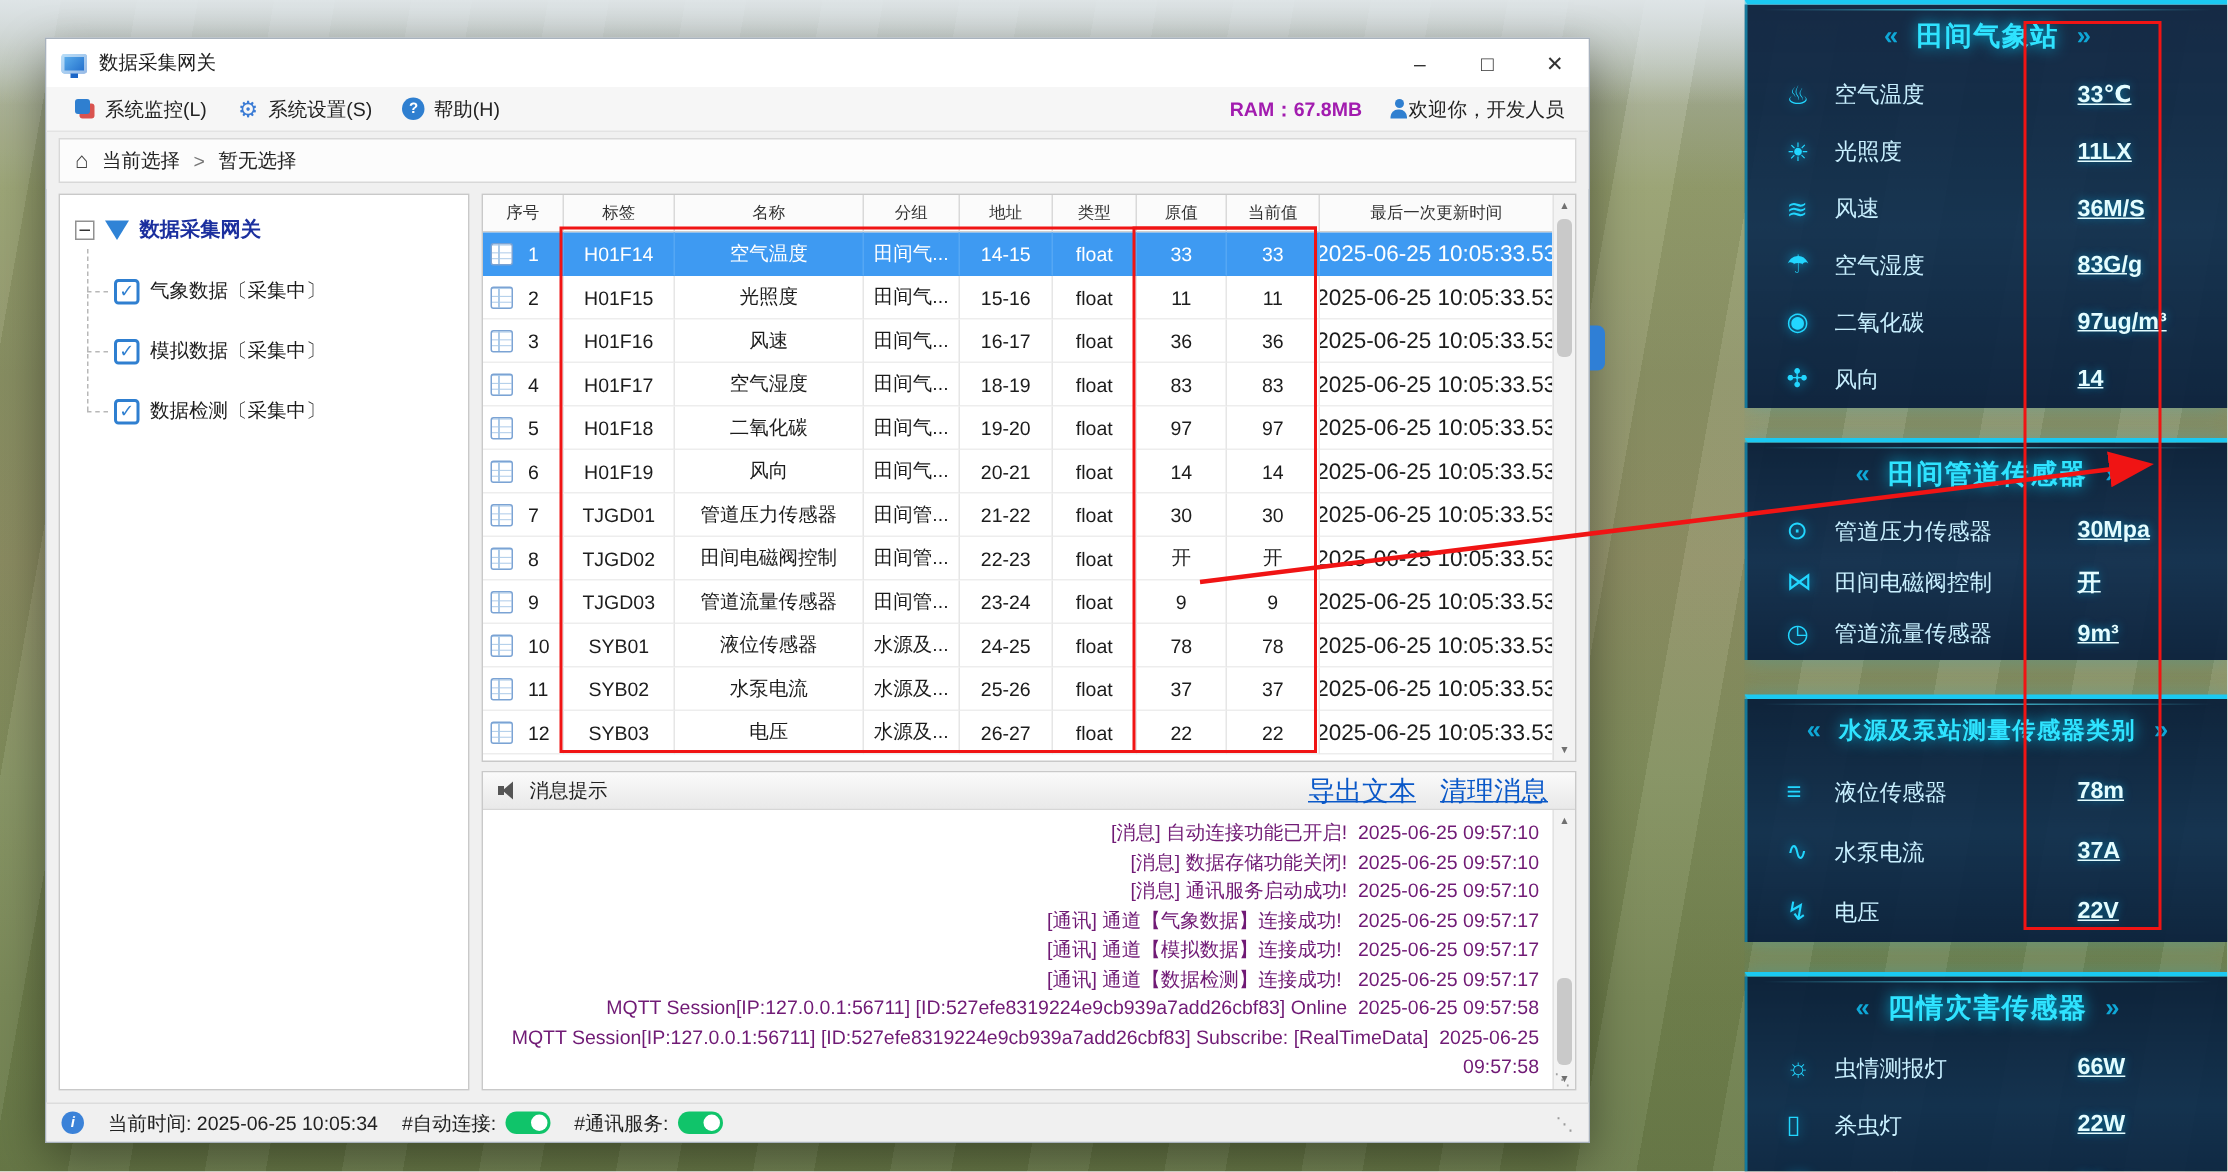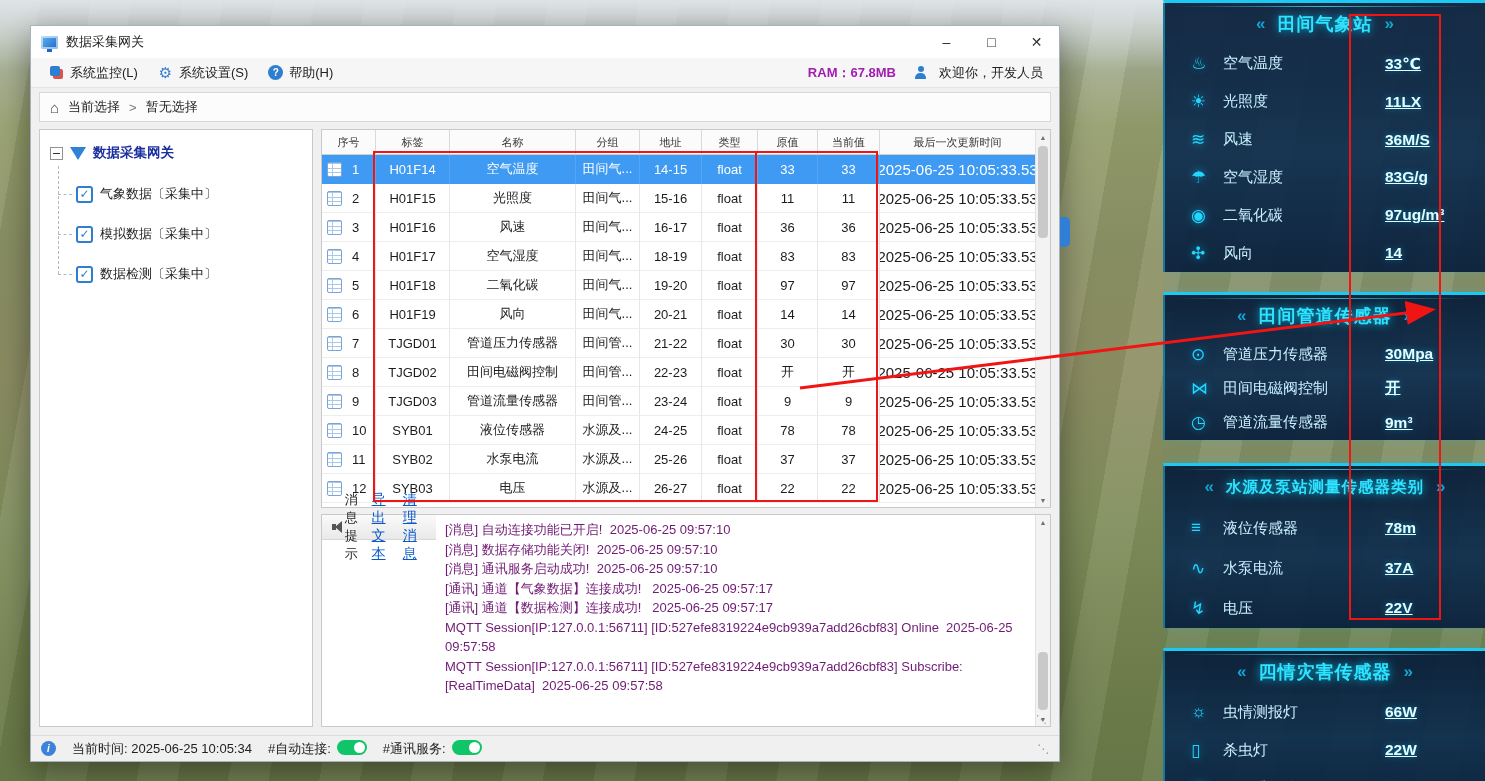--- a/index.html
+++ b/index.html
@@ -52,21 +52,21 @@
   .menu-items { display:flex; height:100%; }
   .menu-item { display:flex; align-items:center; gap:6px; padding:0 10px; cursor:pointer; }
   .mi { width:15px; height:15px; display:inline-flex; align-items:center; justify-content:center; }
   .mi.monitor-icon { width:10px; height:10px; margin:0 4px 4px 1px; background:#2f7fd0; border-radius:2px;
     box-shadow:3px 3px 0 0 #d9534f; }
   .mi.gear-icon::before { content:"⚙"; color:#3a7bd5; font-size:15px; }
   .mi.help-icon { background:#2f7fd0; border-radius:50%; color:#fff; font-size:10px; font-weight:700; }
   .mi.help-icon::before { content:"?"; }
   .menu-right { margin-left:auto; display:flex; align-items:center; gap:18px; padding-right:8px; }
   .ram b { color:#a21caf; font-weight:700; }
-  .user { display:flex; align-items:center; gap:12px; }
+  .user { display:flex; align-items:center; gap:0; }
   .person-icon { width:13px; height:13px; position:relative; display:inline-block; }
   .person-icon::before { content:""; position:absolute; left:3.5px; top:0; width:6px; height:6px; border-radius:50%; background:#2f7fd0; }
   .person-icon::after { content:""; position:absolute; left:1px; bottom:0; width:11px; height:6px; border-radius:5px 5px 0 0; background:#2f7fd0; }
 
   .crumbwrap { padding:4px 8px; background:#f0f0f0; }
   .crumb { height:30px; background:#fcfcfc; border:1px solid #d8d8d8; display:flex; align-items:center; gap:9px; padding:0 10px; }
   .home { font-size:15px; color:#444; cursor:pointer; }
   .sep { color:#777; }
 
   .main { flex:1; display:flex; gap:8px; padding:3px 8px 8px; min-height:0; }
@@ -104,39 +104,39 @@
   .tr-sliver { height:29px; display:flex; align-items:center; padding-left:5px; }
 
   .vscroll { width:15px; flex:0 0 15px; background:#f3f3f3; border-left:1px solid #e2e2e2; position:relative; cursor:pointer; }
   .sar { height:14px; display:flex; align-items:center; justify-content:center; font-size:7px; color:#707070; }
   .sar.down { position:absolute; bottom:0; left:0; right:0; }
   .thumb { position:absolute; left:2px; right:2px; border-radius:4px; background:#c9c9c9; }
   .thumb.table { top:16px; height:92px; }
   .thumb.msg { bottom:16px; height:58px; }
 
   .msgpanel { height:213px; flex:0 0 213px; margin-top:6px; border:1px solid #c9c9c9; background:#fff;
-    display:flex; flex-direction:row; position:relative; }
+    display:flex; flex-direction:column; position:relative;text-align:right; }
   .msghead { height:25px; flex:0 0 25px; background:linear-gradient(#fafafa,#e9e9e9); border-bottom:1px solid #d6d6d6;
     display:flex; align-items:center; gap:8px; padding:0 10px; }
   .spk { width:13px; height:12px; position:relative; }
   .spk::before { content:""; position:absolute; left:0; top:3px; width:4px; height:6px; background:#555; }
   .spk::after { content:""; position:absolute; left:3px; top:0; border-top:6px solid transparent; border-bottom:6px solid transparent; border-right:7px solid #555; }
   .msgtitle { font-size:13px; color:#222; }
   .msglinks { margin-left:auto; display:flex; gap:16px; padding-right:8px; }
-  .msglinks a { color:#0a58c8; text-decoration:underline; font-size:14px; cursor:pointer; }
+  .msglinks a { color:#0a58c8; text-decoration:underline; font-size:18px; cursor:pointer; }
   .msgbodywrap { flex:1; display:flex; min-height:0; }
   .msgbody { flex:1; min-width:0; padding:5px 9px; font-size:13px; line-height:19.5px; color:#701a75; overflow:hidden; }
   .msg-line { white-space:pre-wrap; }
   .msg-grip { position:absolute; right:3px; bottom:0; color:#a0a0a0; font-size:11px; }
 
   .statusbar { height:26px; flex:0 0 26px; background:#f0f0f0; border-top:1px solid #dcdcdc;
     display:flex; align-items:center; gap:16px; padding:0 10px; font-size:13px; }
   .info-icon { width:15px; height:15px; border-radius:50%; background:#3b82d8; color:#fff; font-size:10px;
     font-weight:700; font-style:italic; display:flex; align-items:center; justify-content:center; }
-  .sb-item { display:flex; align-items:flex-start; gap:6px; }
+  .sb-item { display:flex; align-items:center; gap:6px; }
   .toggle { width:30px; height:15px; border-radius:8px; background:#10c46a; position:relative; display:inline-block; cursor:pointer; }
   .toggle::after { content:""; position:absolute; right:2px; top:2px; width:11px; height:11px; border-radius:50%; background:#fff; }
   .grip { margin-left:auto; color:#9a9a9a; font-size:12px; }
 
   .side-handle { position:absolute; left:1060px; top:217px; width:10px; height:30px; background:#2f7fd6;
     border-radius:0 5px 5px 0; z-index:6; cursor:pointer; }
 
   
   .anno { position:absolute; border:2px solid #f01414; z-index:40; pointer-events:none; }
   #annoTable { left:373px; top:151px; width:505px; height:351px; }
@@ -525,20 +525,21 @@
             <a>导出文本</a>
             <a>清理消息</a>
           </span>
         </div>
         <div class="msgbodywrap">
           <div class="msgbody">
               <div class="msg-line">[消息] 自动连接功能已开启!  2025-06-25 09:57:10</div>
               <div class="msg-line">[消息] 数据存储功能关闭!  2025-06-25 09:57:10</div>
               <div class="msg-line">[消息] 通讯服务启动成功!  2025-06-25 09:57:10</div>
               <div class="msg-line">[通讯] 通道【气象数据】连接成功!   2025-06-25 09:57:17</div>
+              <div class="msg-line">[通讯] 通道【模拟数据】连接成功!   2025-06-25 09:57:17</div>
               <div class="msg-line">[通讯] 通道【数据检测】连接成功!   2025-06-25 09:57:17</div>
               <div class="msg-line">MQTT Session[IP:127.0.0.1:56711] [ID:527efe8319224e9cb939a7add26cbf83] Online  2025-06-25 09:57:58</div>
               <div class="msg-line">MQTT Session[IP:127.0.0.1:56711] [ID:527efe8319224e9cb939a7add26cbf83] Subscribe: [RealTimeData]  2025-06-25 09:57:58</div>
             </div>
           <div class="vscroll">
             <div class="sar">▲</div>
             <div class="thumb msg"></div>
             <div class="sar down">▼</div>
           </div>
         </div>

